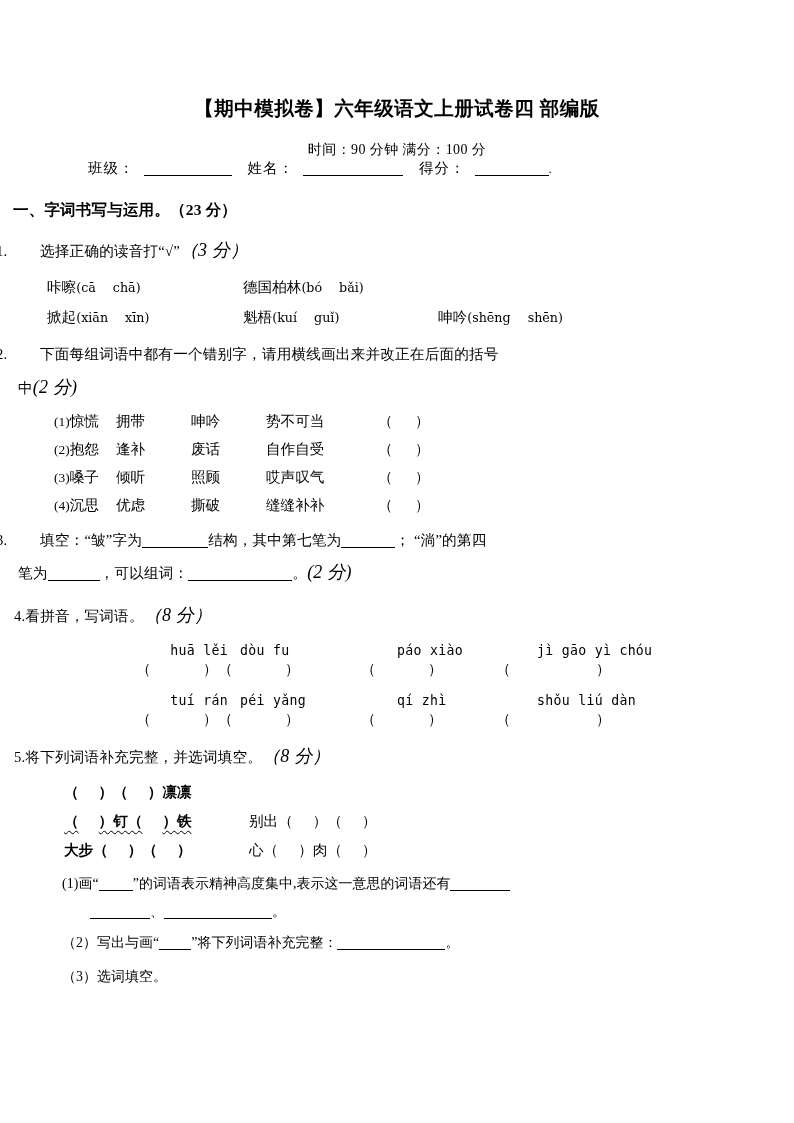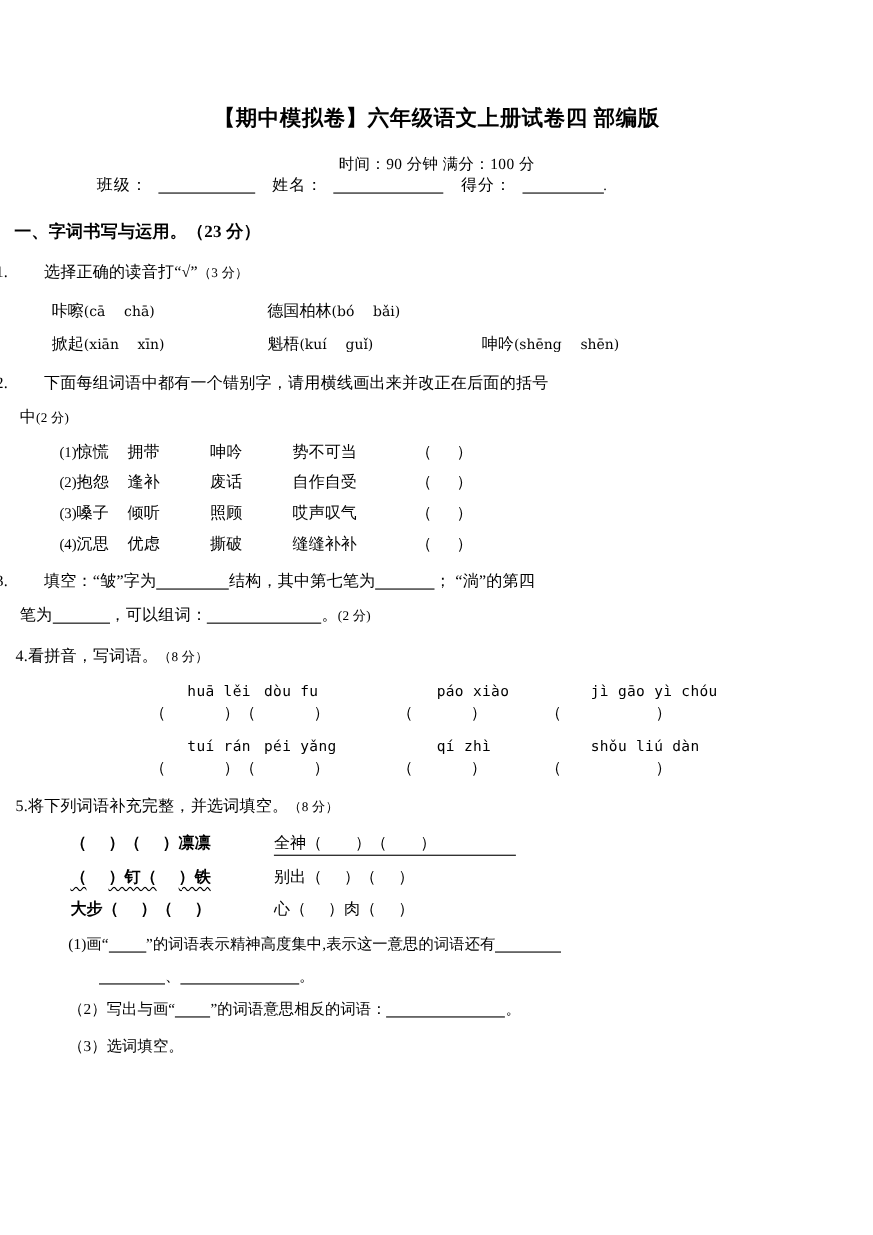--- a/index.html
+++ b/index.html
@@ -77,21 +77,21 @@
   .q-num-row {
     padding-left: 40px;
     margin-top: 16px;
     text-indent: -22px;
   }
   .q-num-row .num { display:inline-block; min-width: 22px; }
   .q-flat {
     padding-left: 40px;
     margin-top: 16px;
   }
-  .score { font-size: 12px; }
+  .score { font-size: 18px; font-style: italic; }
 
   
   .py-grid {
     padding-left: 47px;
     margin-top: 13px;
   }
   .py-row {
     display: flex;
     margin-bottom: 11px;
   }
@@ -338,40 +338,39 @@
     </div>
   </div>
 
   <div class="q q-flat" style="padding-left:14px;margin-top:14px;">
     <span>5.</span><span>将下列词语补充完整，并选词填空。</span><span class="score">（8 分）</span>
   </div>
 
   <div class="idiom-wrap">
     <div class="idiom-row">
       <span class="idiom-left"><span>（</span><span class="pgap"></span><span>）（</span><span class="pgap"></span><span>）凛凛</span></span>
-      <span class="idiom-right u-straight"><span>全神（</span><span class="pgap-l"></span><span>）（</span><span class="pgap-l"></span><span>）</span></span>
     </div>
     <div class="idiom-row">
       <span class="idiom-left u-wavy"><span>（</span><span class="pgap"></span><span>）钉（</span><span class="pgap"></span><span>）铁</span></span>
       <span class="idiom-right"><span>别出（</span><span class="pgap"></span><span>）（</span><span class="pgap"></span><span>）</span></span>
     </div>
     <div class="idiom-row">
       <span class="idiom-left"><span>大步（</span><span class="pgap"></span><span>）（</span><span class="pgap"></span><span>）</span></span>
       <span class="idiom-right"><span>心（</span><span class="pgap"></span><span>）肉（</span><span class="pgap"></span><span>）</span></span>
     </div>
   </div>
 
   <div class="sub">
     <span>(1)画“</span><span class="mini-u"></span><span>”的词语表示精神高度集中,表示这一意思的词语还有</span><span class="blank b-s1"></span>
   </div>
   <div class="sub-cont">
     <span class="blank b-s2"></span><span>、</span><span class="blank b-s3"></span><span>。</span>
   </div>
 
   <div class="sub sub2">
-    <span>（2）写出与画“</span><span class="mini-u2"></span><span>”的词语意思相反的词语：</span><span class="blank b-s4"></span><span>。</span>
+    <span>（2）写出与画“</span><span class="mini-u2"></span><span>”将下列词语补充完整：</span><span class="blank b-s4"></span><span>。</span>
   </div>
 
   <div class="sub sub2">
     <span>（3）选词填空。</span>
   </div>
 
 </div>
 
 </body></html>

